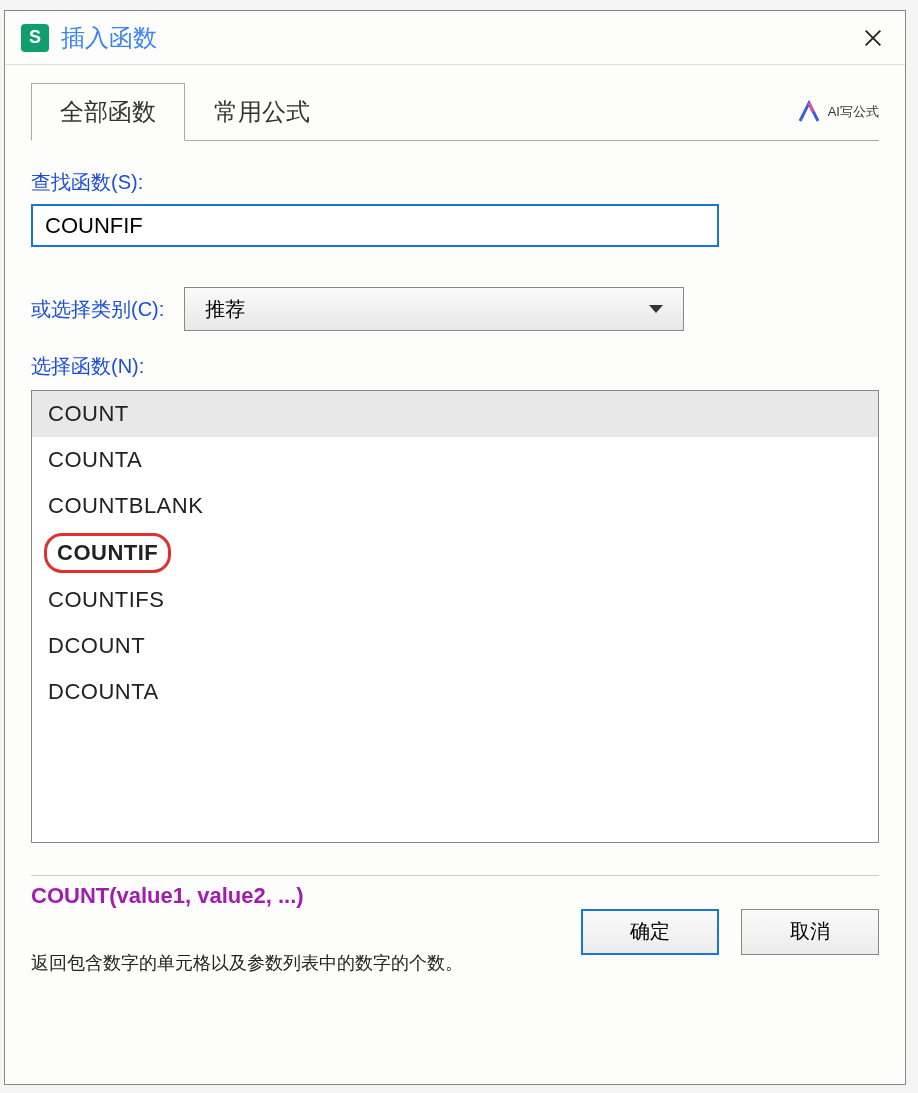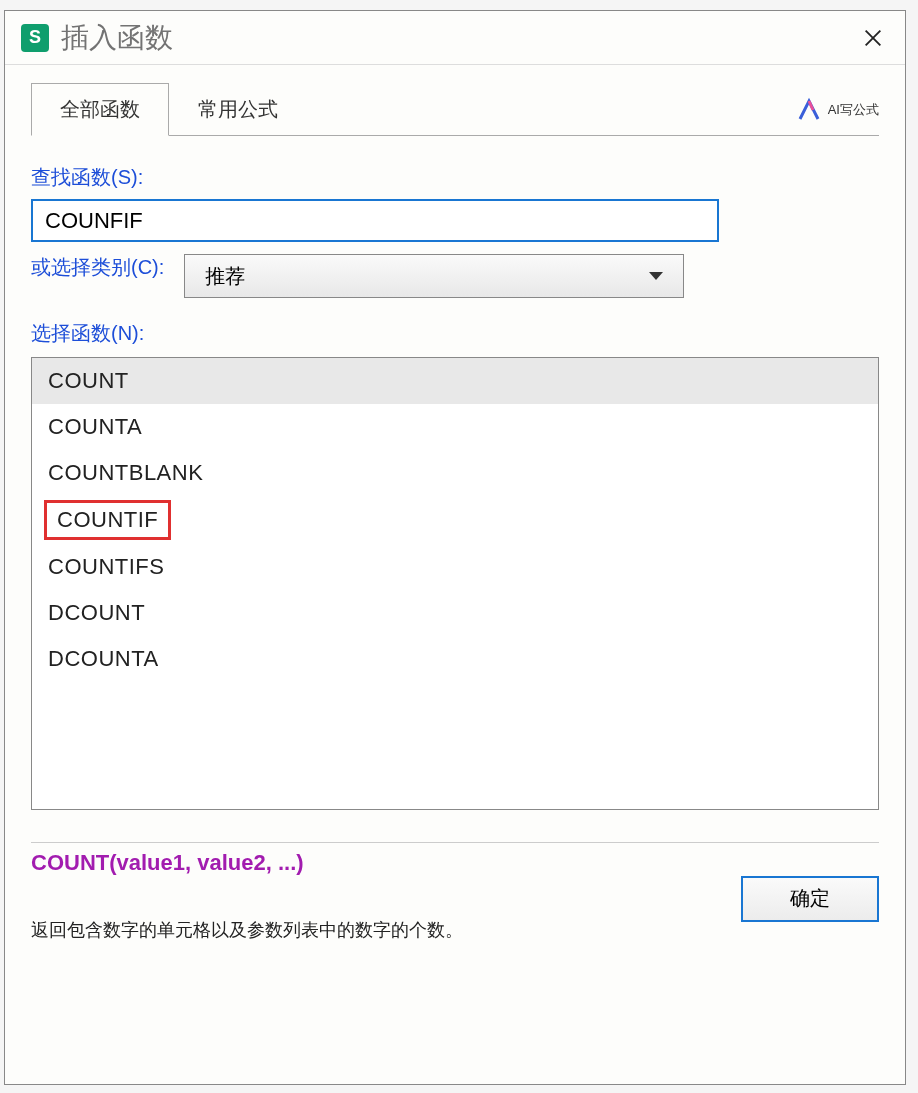--- a/index.html
+++ b/index.html
@@ -37,22 +37,22 @@
       border-radius: 4px;
       display: flex;
       align-items: center;
       justify-content: center;
       color: white;
       font-weight: bold;
       font-size: 18px;
       margin-right: 12px;
     }
     .title-text {
-      font-size: 28px;
-      color: #737373;
+      font-size: 24px;
+      color: #3b82f6;
       flex: 1;
     }
     .close-btn {
       width: 32px;
       height: 32px;
       display: flex;
       align-items: center;
       justify-content: center;
       cursor: pointer;
       font-size: 24px;
@@ -65,21 +65,21 @@
       padding: 18px 26px;
       position: relative;
     }
     .tabs-row {
       display: flex;
       align-items: center;
       margin-bottom: 12px;
     }
     .tab {
       padding: 12px 28px;
-      font-size: 20px;
+      font-size: 24px;
       color: #333;
       cursor: pointer;
       border: 1px solid transparent;
     }
     .tab.active {
       border: 1px solid #aaa;
       border-bottom: 1px solid #fdfdfb;
       background: #fdfdfb;
       position: relative;
       z-index: 2;
@@ -121,21 +121,22 @@
       height: 43px;
       border: 2px solid #1976d2;
       padding: 0 12px;
       font-size: 22px;
       font-family: inherit;
       outline: none;
       background: #fff;
     }
     .category-row {
       display: flex;
-      margin-top: 12px;
+      align-items: center;
+      margin-top: 40px;
       gap: 20px;
     }
     .category-select {
       width: 500px;
       height: 44px;
       border: 1px solid #888;
       background: linear-gradient(#fafafa, #e8e8e8);
       padding: 0 20px;
       font-size: 20px;
       display: flex;
@@ -165,22 +166,23 @@
       cursor: pointer;
       letter-spacing: 0.5px;
     }
     .function-item.selected {
       background: #e8e8e8;
     }
     .function-item.highlighted {
       display: inline-block;
       margin: 4px 12px;
       border: 3px solid #e03030;
-      border-radius: 0;
+      border-radius: 18px;
       padding: 4px 10px;
+      font-weight: bold;
     }
     .syntax-section {
       margin-top: 40px;
     }
     .syntax-text {
       font-size: 22px;
       font-weight: bold;
       color: #a21caf;
     }
     .description-text {
@@ -278,15 +280,16 @@
 
     <div class="syntax-section">
       <div class="syntax-text">COUNT(value1, value2, ...)</div>
       <div class="description-text">返回包含数字的单元格以及参数列表中的数字的个数。</div>
     </div>
 
     <div class="divider"></div>
 
     <div class="button-row">
       <div class="btn primary">确定</div>
+      <div class="btn">取消</div>
     </div>
   </div>
 </div>
 
 </body></html>

